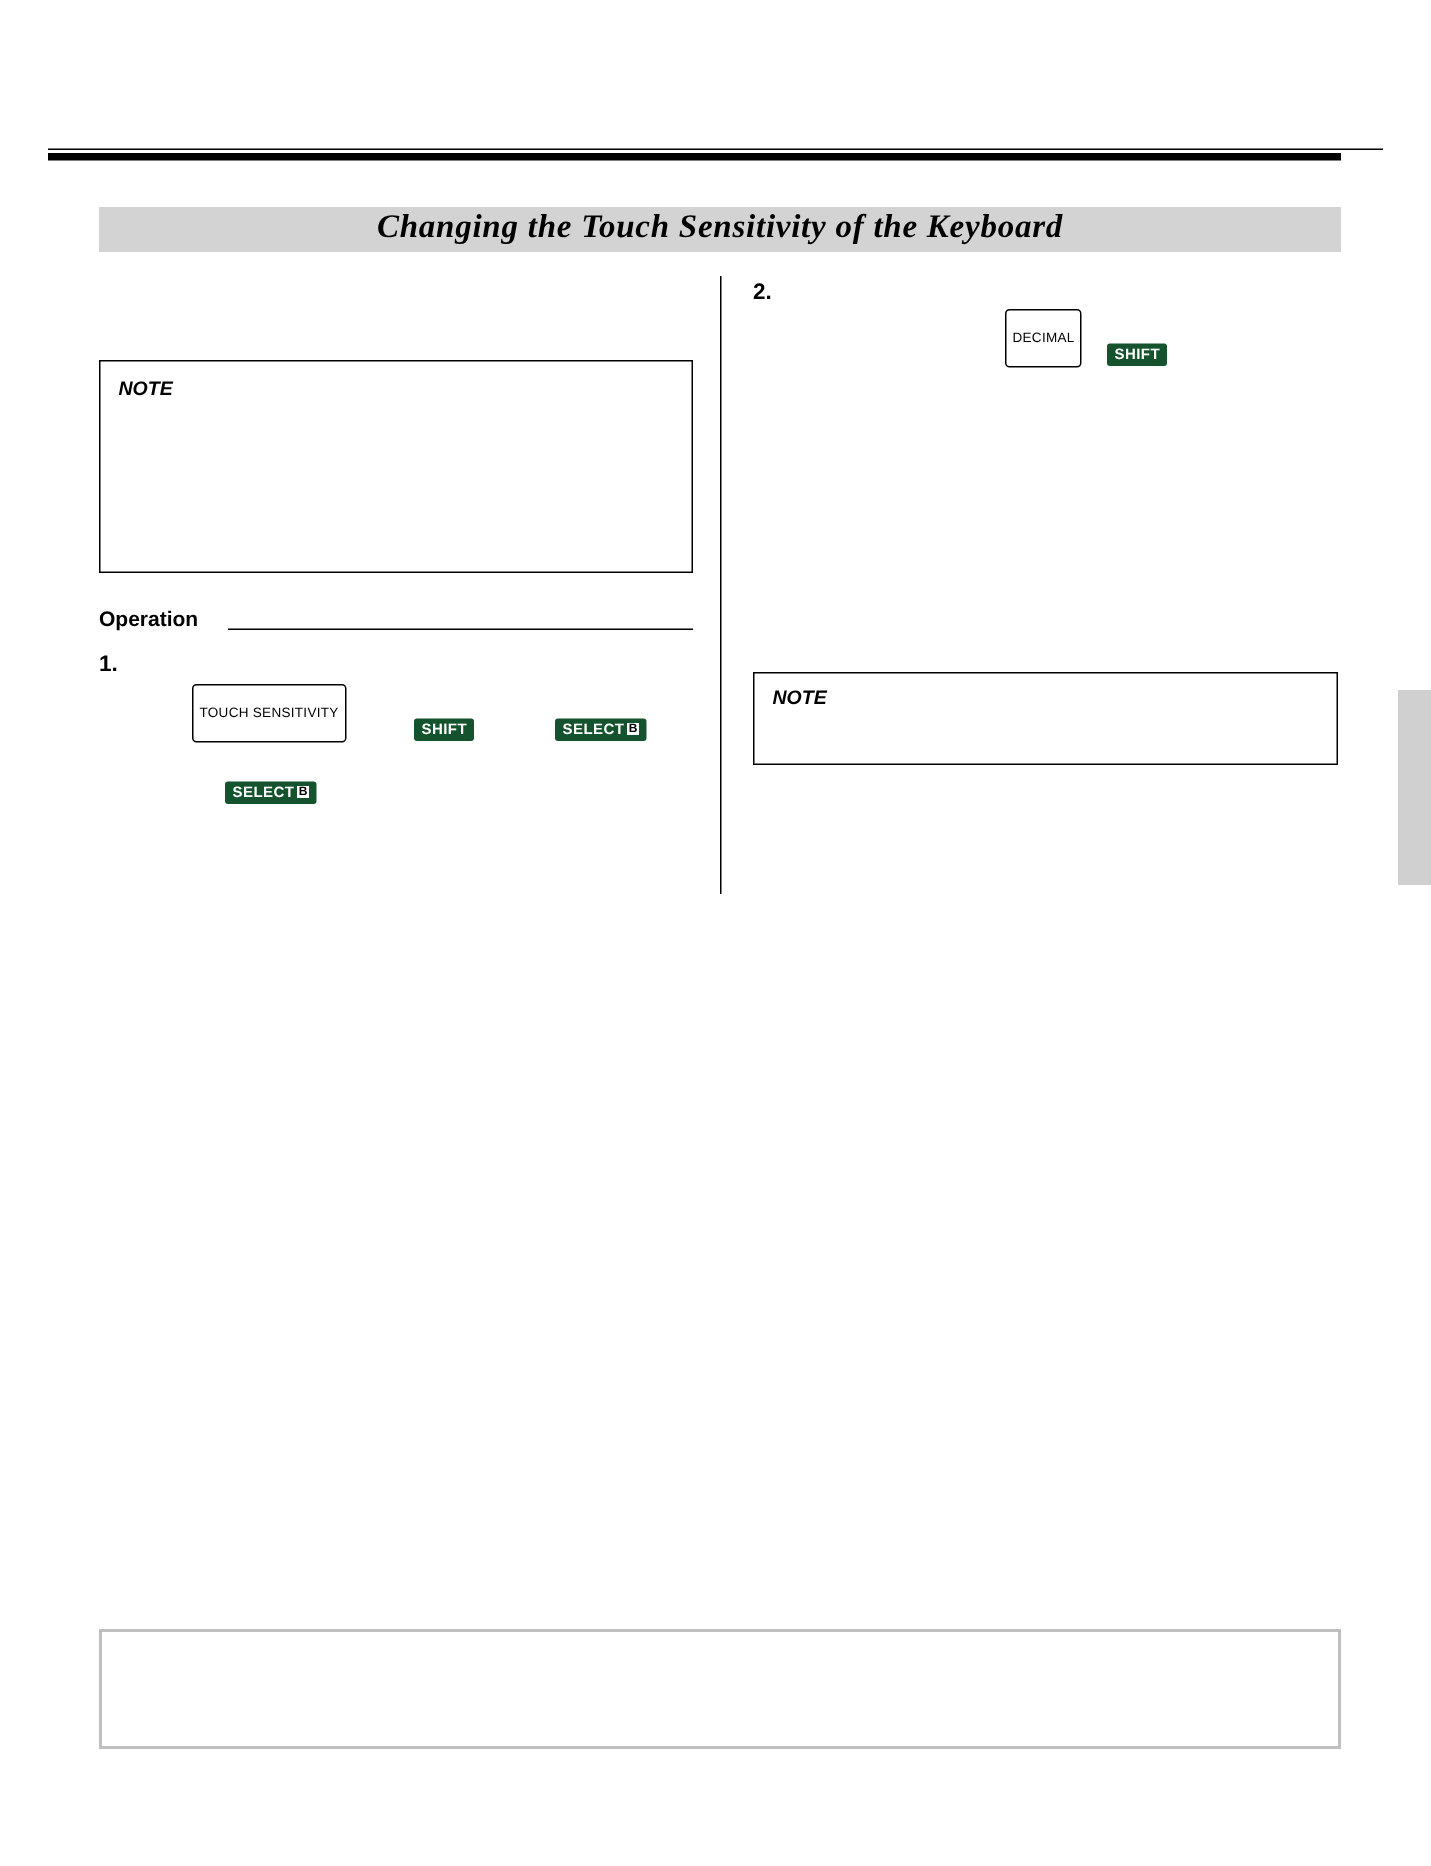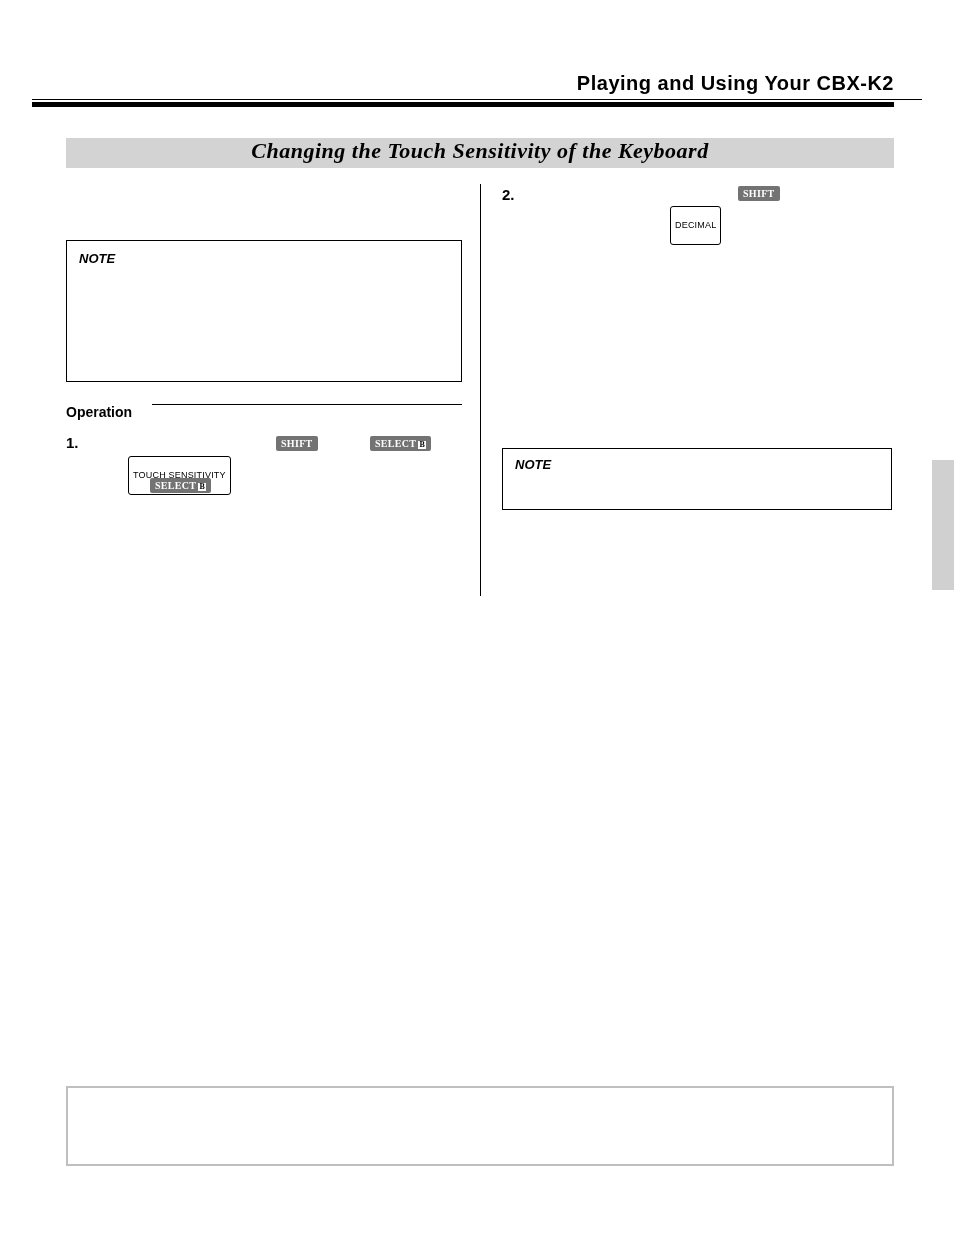--- a/index.html
+++ b/index.html
@@ -15,44 +15,43 @@
   .titlebar span{font-style:italic;font-family:"Times New Roman",serif;font-weight:700;font-size:22px;letter-spacing:.5px;}
   
   .col{position:absolute;top:180px;font-family:Arial,Helvetica,sans-serif;font-size:12px;}
   .colL{left:66px;width:396px;}
   .colR{left:502px;width:390px;}
   
   .vdiv{position:absolute;left:480px;top:184px;width:1px;height:412px;background:#000;}
   
   .notebox{border:1px solid #000;padding:10px 12px;margin-top:60px;height:120px;box-sizing:content-box;}
   .notebox .ntitle{font-family:Arial,Helvetica,sans-serif;font-weight:700;font-style:italic;font-size:13px;}
-  .oprow{margin-top:22px;display:flex;align-items:flex-start;gap:12px;}
+  .oprow{margin-top:22px;display:flex;align-items:flex-end;gap:12px;}
   .oprow .oplabel{font-family:Arial,Helvetica,sans-serif;font-weight:700;font-size:14px;}
   .oprow .opline{flex:1;height:1px;background:#000;margin-left:8px;}
   .stepnum{font-family:Arial,Helvetica,sans-serif;font-weight:700;font-size:15px;display:inline-block;vertical-align:top;}
   .step1{margin-top:14px;position:relative;height:64px;}
   .step2{position:relative;height:50px;}
   
-  .kbl{display:inline-block;background:#737373;color:#fff;font-family:Liberation Serif, serif;font-weight:700;font-size:10px;padding:1px 5px;border-radius:2px;line-height:13px;vertical-align:middle;letter-spacing:.3px;}
+  .kbl{display:inline-block;background:#14532d;color:#fff;font-family:Liberation Sans, sans-serif;font-weight:700;font-size:10px;padding:1px 5px;border-radius:2px;line-height:13px;vertical-align:middle;letter-spacing:.3px;margin-top:43px;}
   .kwh{display:inline-block;background:#fff;color:#000;border:1px solid #000;font-family:Arial,Helvetica,sans-serif;font-weight:400;font-size:9px;padding:12px 4px;border-radius:3px;line-height:13px;vertical-align:middle;letter-spacing:.2px;}
   .kbl .sq{display:inline-block;width:8px;height:8px;background:#fff;color:#000;font-size:8px;line-height:8px;text-align:center;margin-left:2px;vertical-align:middle;font-weight:700;}
   
   .notebox2{border:1px solid #000;padding:8px 12px;height:44px;box-sizing:content-box;margin-top:218px;}
   .notebox2 .ntitle{font-family:Arial,Helvetica,sans-serif;font-weight:700;font-style:italic;font-size:13px;}
   
   .sidetab{position:absolute;right:0;top:460px;width:22px;height:130px;background:#d0d0d0;}
   
   .bottombox{position:absolute;left:66px;right:60px;top:1086px;height:80px;border:2px solid #bfbfbf;box-sizing:border-box;}
 </style>
 </head>
 <body>
 <div class="page">
 
   <div class="toprule"></div>
-  <div class="runhead">Playing and Using Your CBX-K2</div>
   <div class="heavyrule"></div>
 
   <div class="titlebar">
     <span>Changing the Touch Sensitivity of the Keyboard</span>
   </div>
 
   <div class="vdiv"></div>
 
   <div class="col colL">
     <div class="notebox">

